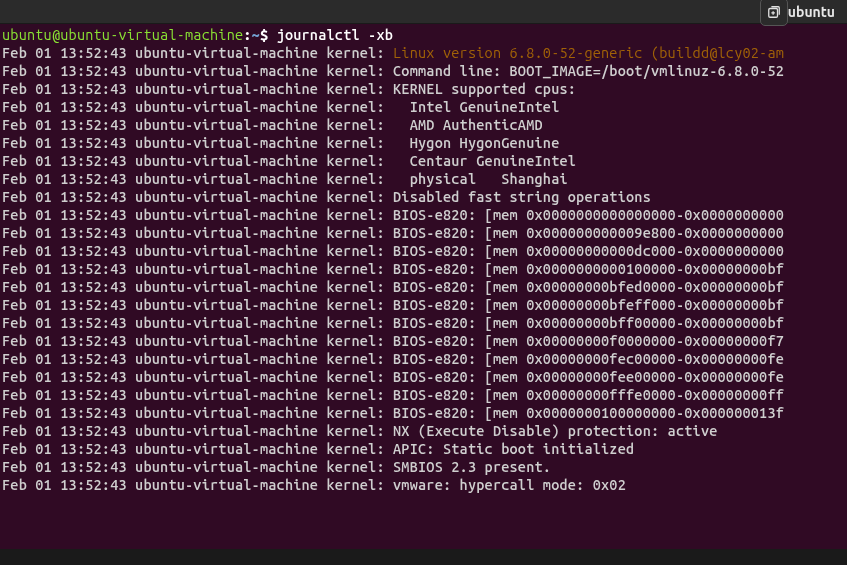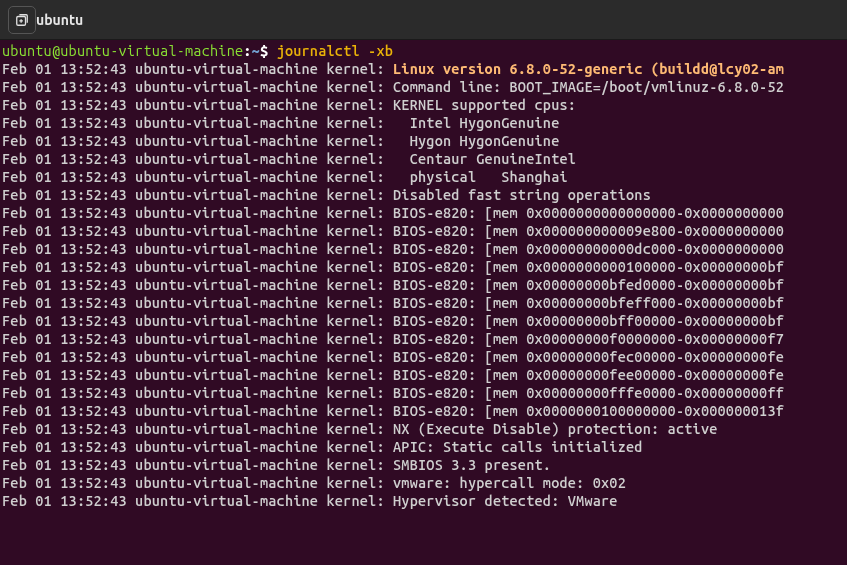--- a/index.html
+++ b/index.html
@@ -12,24 +12,24 @@
       font-family: 'Ubuntu Mono', 'DejaVu Sans Mono', 'Courier New', monospace;
       font-size: 14.5px;
       color: #d0d0d0;
       width: 847px;
       height: 565px;
       overflow: hidden;
       line-height: 18px;
     }
     .titlebar {
       background: #2b2b2b;
-      height: 40px;
+      height: 24px;
       display: flex;
       align-items: center;
-      justify-content: flex-start;
+      justify-content: flex-end;
       padding: 0 8px;
       border-bottom: 1px solid #1a1a1a;
     }
     .titlebar-left {
       display: flex;
       align-items: center;
     }
     .new-tab-btn {
       width: 28px;
       height: 28px;
@@ -75,28 +75,28 @@
     }
     .prompt-path {
       color: #729fcf;
       font-weight: bold;
     }
     .prompt-dollar {
       color: #ffffff;
       font-weight: bold;
     }
     .cmd {
-      color: #eab308;
+      color: #ffffff;
     }
     .log {
       color: #cfcfcf;
     }
     .bold {
-      color: #fdba74;
-      font-weight: bold;
+      color: #a16207;
+      font-weight: normal;
     }
   </style>
 </head>
 <body>
 
 <div class="titlebar">
   <div class="titlebar-left">
     <div class="new-tab-btn">
       <svg viewBox="0 0 16 16" stroke-width="1.5">
         <rect x="2" y="4" width="10" height="10" rx="1.5"></rect>
@@ -108,36 +108,36 @@
   </div>
   <div class="titlebar-title">ubuntu</div>
 </div>
 
 <div class="terminal">
   <div class="line"><span class="prompt-user">ubuntu@ubuntu-virtual-machine</span><span class="prompt-colon">:</span><span class="prompt-path">~</span><span class="prompt-dollar">$ </span><span class="cmd">journalctl -xb</span></div>
   <div id="log-output">
       <div class="line"><span class="log">Feb 01 13:52:43 ubuntu-virtual-machine kernel: </span><span class="bold">Linux version 6.8.0-52-generic (buildd@lcy02-am</span></div>
       <div class="line"><span class="log">Feb 01 13:52:43 ubuntu-virtual-machine kernel: </span><span class="log">Command line: BOOT_IMAGE=/boot/vmlinuz-6.8.0-52</span></div>
       <div class="line"><span class="log">Feb 01 13:52:43 ubuntu-virtual-machine kernel: </span><span class="log">KERNEL supported cpus:</span></div>
-      <div class="line"><span class="log">Feb 01 13:52:43 ubuntu-virtual-machine kernel: </span><span class="log">  Intel HygonGenuine</span></div>
+      <div class="line"><span class="log">Feb 01 13:52:43 ubuntu-virtual-machine kernel: </span><span class="log">  Intel GenuineIntel</span></div>
+      <div class="line"><span class="log">Feb 01 13:52:43 ubuntu-virtual-machine kernel: </span><span class="log">  AMD AuthenticAMD</span></div>
       <div class="line"><span class="log">Feb 01 13:52:43 ubuntu-virtual-machine kernel: </span><span class="log">  Hygon HygonGenuine</span></div>
       <div class="line"><span class="log">Feb 01 13:52:43 ubuntu-virtual-machine kernel: </span><span class="log">  Centaur GenuineIntel</span></div>
       <div class="line"><span class="log">Feb 01 13:52:43 ubuntu-virtual-machine kernel: </span><span class="log">  physical   Shanghai</span></div>
       <div class="line"><span class="log">Feb 01 13:52:43 ubuntu-virtual-machine kernel: </span><span class="log">Disabled fast string operations</span></div>
       <div class="line"><span class="log">Feb 01 13:52:43 ubuntu-virtual-machine kernel: </span><span class="log">BIOS-e820: [mem 0x0000000000000000-0x0000000000</span></div>
       <div class="line"><span class="log">Feb 01 13:52:43 ubuntu-virtual-machine kernel: </span><span class="log">BIOS-e820: [mem 0x000000000009e800-0x0000000000</span></div>
       <div class="line"><span class="log">Feb 01 13:52:43 ubuntu-virtual-machine kernel: </span><span class="log">BIOS-e820: [mem 0x00000000000dc000-0x0000000000</span></div>
       <div class="line"><span class="log">Feb 01 13:52:43 ubuntu-virtual-machine kernel: </span><span class="log">BIOS-e820: [mem 0x0000000000100000-0x00000000bf</span></div>
       <div class="line"><span class="log">Feb 01 13:52:43 ubuntu-virtual-machine kernel: </span><span class="log">BIOS-e820: [mem 0x00000000bfed0000-0x00000000bf</span></div>
       <div class="line"><span class="log">Feb 01 13:52:43 ubuntu-virtual-machine kernel: </span><span class="log">BIOS-e820: [mem 0x00000000bfeff000-0x00000000bf</span></div>
       <div class="line"><span class="log">Feb 01 13:52:43 ubuntu-virtual-machine kernel: </span><span class="log">BIOS-e820: [mem 0x00000000bff00000-0x00000000bf</span></div>
       <div class="line"><span class="log">Feb 01 13:52:43 ubuntu-virtual-machine kernel: </span><span class="log">BIOS-e820: [mem 0x00000000f0000000-0x00000000f7</span></div>
       <div class="line"><span class="log">Feb 01 13:52:43 ubuntu-virtual-machine kernel: </span><span class="log">BIOS-e820: [mem 0x00000000fec00000-0x00000000fe</span></div>
       <div class="line"><span class="log">Feb 01 13:52:43 ubuntu-virtual-machine kernel: </span><span class="log">BIOS-e820: [mem 0x00000000fee00000-0x00000000fe</span></div>
       <div class="line"><span class="log">Feb 01 13:52:43 ubuntu-virtual-machine kernel: </span><span class="log">BIOS-e820: [mem 0x00000000fffe0000-0x00000000ff</span></div>
       <div class="line"><span class="log">Feb 01 13:52:43 ubuntu-virtual-machine kernel: </span><span class="log">BIOS-e820: [mem 0x0000000100000000-0x000000013f</span></div>
       <div class="line"><span class="log">Feb 01 13:52:43 ubuntu-virtual-machine kernel: </span><span class="log">NX (Execute Disable) protection: active</span></div>
-      <div class="line"><span class="log">Feb 01 13:52:43 ubuntu-virtual-machine kernel: </span><span class="log">APIC: Static calls initialized</span></div>
-      <div class="line"><span class="log">Feb 01 13:52:43 ubuntu-virtual-machine kernel: </span><span class="log">SMBIOS 3.3 present.</span></div>
+      <div class="line"><span class="log">Feb 01 13:52:43 ubuntu-virtual-machine kernel: </span><span class="log">APIC: Static boot initialized</span></div>
+      <div class="line"><span class="log">Feb 01 13:52:43 ubuntu-virtual-machine kernel: </span><span class="log">SMBIOS 2.3 present.</span></div>
       <div class="line"><span class="log">Feb 01 13:52:43 ubuntu-virtual-machine kernel: </span><span class="log">vmware: hypercall mode: 0x02</span></div>
-      <div class="line"><span class="log">Feb 01 13:52:43 ubuntu-virtual-machine kernel: </span><span class="log">Hypervisor detected: VMware</span></div>
     </div>
 </div>
 
 </body></html>

